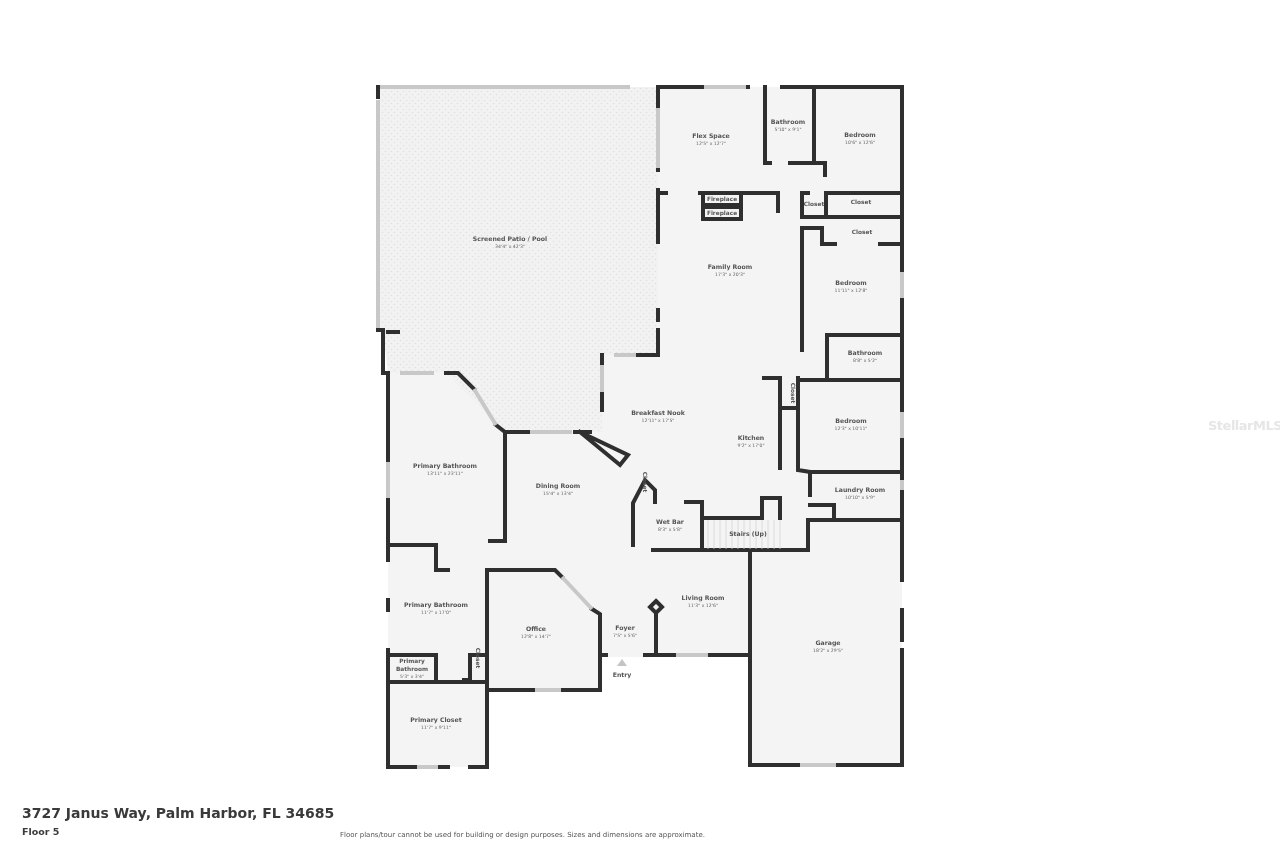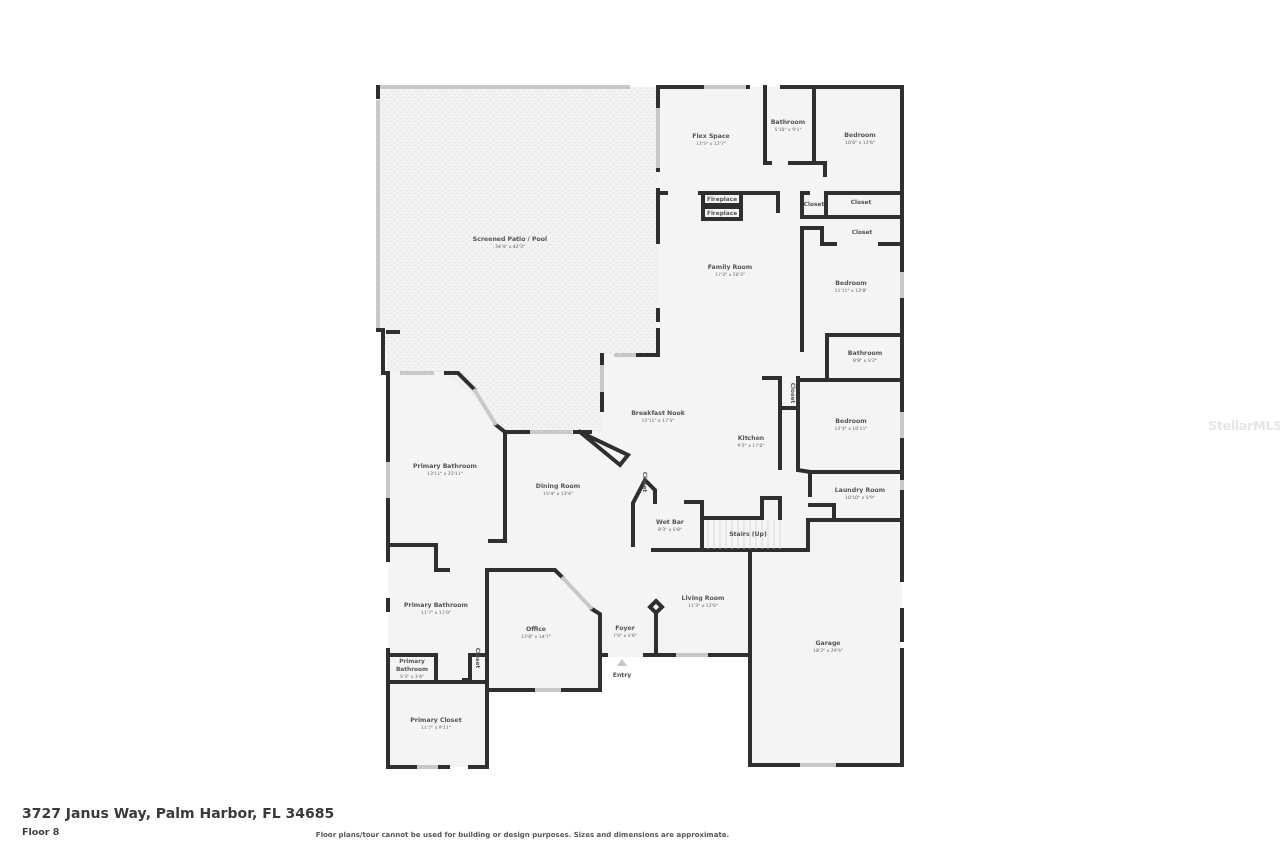--- a/index.html
+++ b/index.html
@@ -7,21 +7,21 @@
   #plan { position:absolute; left:0; top:0; width:1280px; height:853px; }
   .wall { stroke:#2f2f2f; stroke-width:4; fill:none; stroke-linecap:square; }
   .win { stroke:#c8c8c8; stroke-width:4; fill:none; }
   .floor { fill:#f4f4f4; }
   .patio { fill:url(#dots); }
   .rname { font-family:"DejaVu Sans", sans-serif; font-size:6.2px; font-weight:bold; fill:#555; text-anchor:middle; }
   .rdim { font-family:"DejaVu Sans", sans-serif; font-size:4.6px; fill:#666; text-anchor:middle; }
   .rsmall { font-family:"DejaVu Sans", sans-serif; font-size:5.8px; font-weight:bold; fill:#555; text-anchor:middle; }
   .address { position:absolute; left:22px; top:805px; font-size:14px; font-weight:bold; color:#3a3a3a; }
   .floorlabel { position:absolute; left:22px; top:826px; font-size:9.5px; font-weight:bold; color:#3a3a3a; }
-  .disclaimer { position:absolute; left:0; width:1045px; top:831px; text-align:center; font-size:7px; font-weight:bold; color:#555; }
+  .disclaimer { position:absolute; left:0; width:1045px; top:831px; text-align:center; font-size:7px; font-weight:normal; color:#555; }
   .watermark { position:absolute; left:1208px; top:418px; font-size:13px; font-weight:bold; color:#e6e6e6; letter-spacing:-0.5px; }
 </style>
 </head>
 <body>
 
 <svg id="plan" viewBox="0 0 1280 853" xmlns="http://www.w3.org/2000/svg">
   <defs>
     <pattern id="dots" width="6" height="6" patternUnits="userSpaceOnUse">
       <rect width="6" height="6" fill="#f2f2f2"></rect>
       <circle cx="1.5" cy="1.5" r="0.8" fill="#e0e0e0"></circle>
@@ -243,14 +243,14 @@
 
     <text class="rname" x="436" y="722">Primary Closet</text>
     <text class="rdim" x="436" y="729">11'7" x 9'11"</text>
 
     <text class="rname" x="622" y="677">Entry</text>
   </g>
 </svg>
 
 <div class="watermark">StellarMLS</div>
 <div class="address">3727 Janus Way, Palm Harbor, FL 34685</div>
-<div class="floorlabel">Floor 8</div>
+<div class="floorlabel">Floor 5</div>
 <div class="disclaimer">Floor plans/tour cannot be used for building or design purposes. Sizes and dimensions are approximate.</div>
 
 </body></html>

